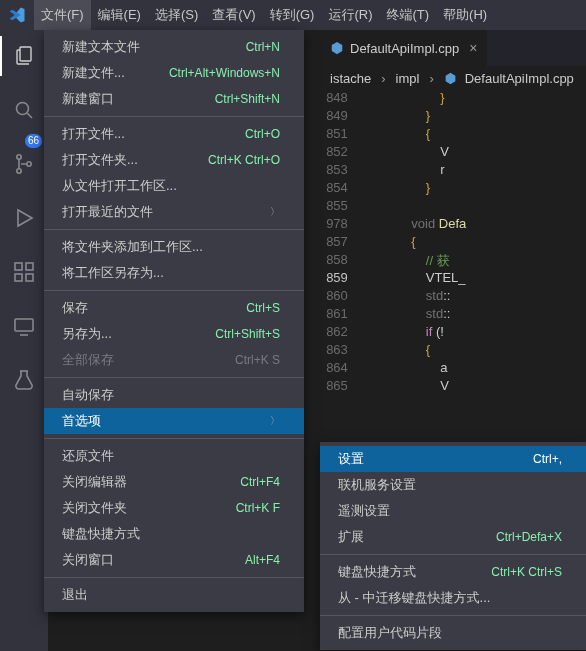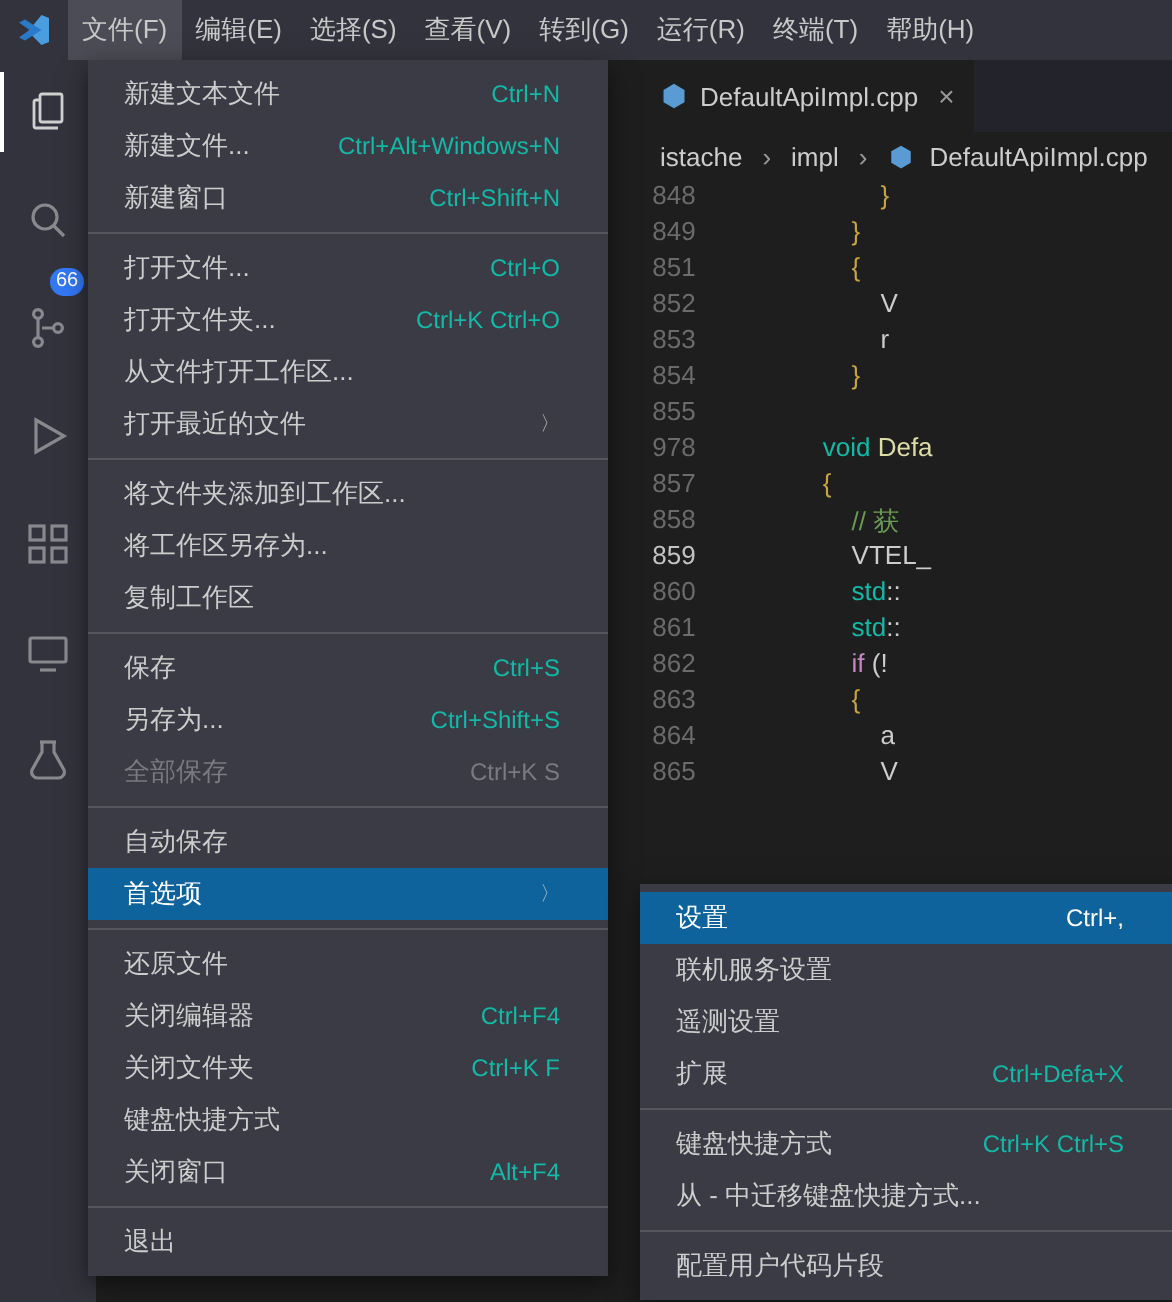--- a/index.html
+++ b/index.html
@@ -16,27 +16,27 @@
 .tab{height:36px;background:#1e1e1e;display:flex;align-items:center;padding:0 10px;gap:6px}
 .tab .cpp{width:14px;height:14px}
 .tab .tclose{margin-left:4px;font-size:14px;opacity:.7}
 .crumbs{position:absolute;left:320px;right:0;top:66px;height:24px;display:flex;align-items:center;padding:0 10px;gap:8px;color:#9a9a9a;font-size:12px;z-index:1}
 .crumbs .sep{opacity:.7;margin:0 2px}
 .editor{position:absolute;left:320px;right:0;top:90px;bottom:0;background:#1e1e1e;z-index:1;font-family:Consolas,monospace;font-size:13px}
 .erow{display:flex;height:18px}
 .lnum{width:48px;text-align:center;padding-right:14px;color:#6b6b6b}
 .lnum.cur{color:#c3c3c3}
 .code{white-space:pre}
-.k{color:#c586c0}.t{color:#14b8a6}.f{color:#dcdcaa}.c{color:#6a9955}.b{color:#c8a442}.p{color:#cccccc}
+.k{color:#c586c0}.t{color:#737373}.f{color:#dcdcaa}.c{color:#6a9955}.b{color:#c8a442}.p{color:#cccccc}
 .menu1{position:absolute;left:44px;top:30px;width:260px;background:#3a3b44;box-shadow:0 4px 12px rgba(0,0,0,.5);z-index:10;padding:4px 0}
 .menu2{position:absolute;left:320px;top:442px;width:266px;background:#3a3b44;box-shadow:0 4px 12px rgba(0,0,0,.5);z-index:10;padding:4px 0}
 .mrow{height:26px;display:flex;align-items:center;padding:0 24px 0 18px;justify-content:space-between;cursor:default}
 .mrow.hl{background:#0e639c;color:#fff}
 .mrow .lbl{color:inherit}
-.mrow .scut{color:#14b8a6;font-size:12px}
+.mrow .scut{color:#86efac;font-size:12px}
 .mrow.hl .scut{color:#fff}
 .mrow .chev{font-size:10px;opacity:.8}
 .mrow.dis .lbl,.mrow.dis .scut{color:#7a7a80}
 .msep{height:1px;background:#55565e;margin:4px 0}
 .wm{position:absolute;right:14px;bottom:22px;color:#7a7a7a;font-size:13px;letter-spacing:1px;opacity:.6;z-index:0}
 </style>
 </head>
 <body>
 
 <div class="menubar">
@@ -226,23 +226,20 @@
       <span class="lbl">打开最近的文件</span>
       <span class="chev">〉</span>
     </div>
     <div class="msep"></div>
     <div class="mrow">
       <span class="lbl">将文件夹添加到工作区...</span>
     </div>
     <div class="mrow">
       <span class="lbl">将工作区另存为...</span>
     </div>
-    <div class="mrow">
-      <span class="lbl">复制工作区</span>
-    </div>
     <div class="msep"></div>
     <div class="mrow">
       <span class="lbl">保存</span>
       <span class="scut">Ctrl+S</span>
     </div>
     <div class="mrow">
       <span class="lbl">另存为...</span>
       <span class="scut">Ctrl+Shift+S</span>
     </div>
     <div class="mrow dis">

